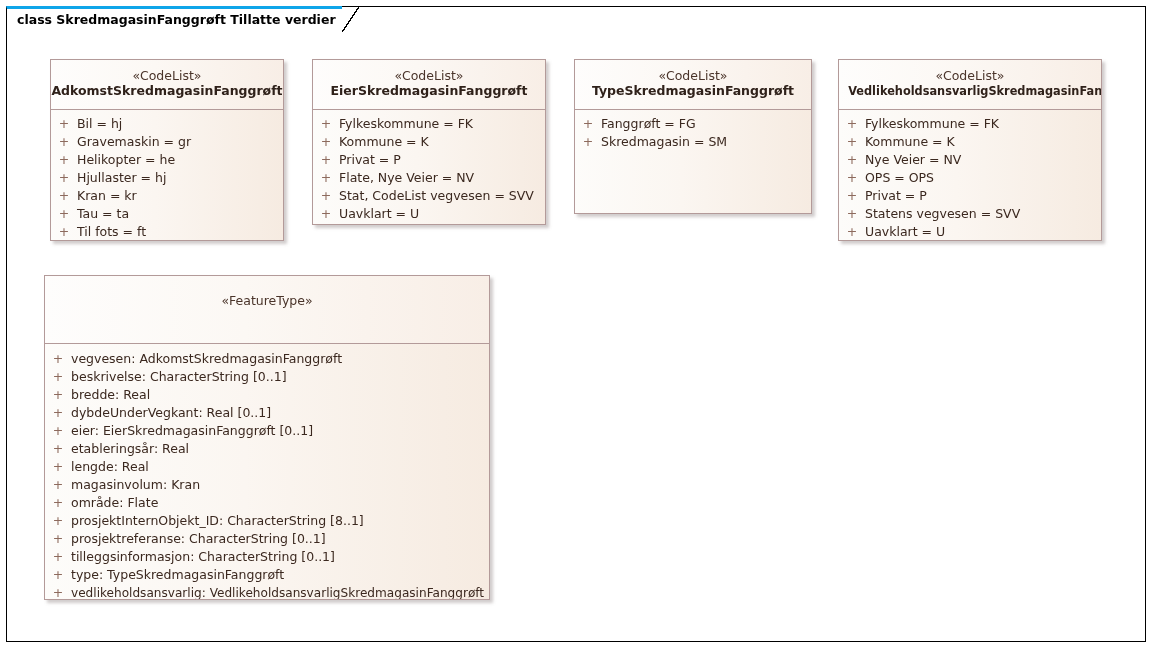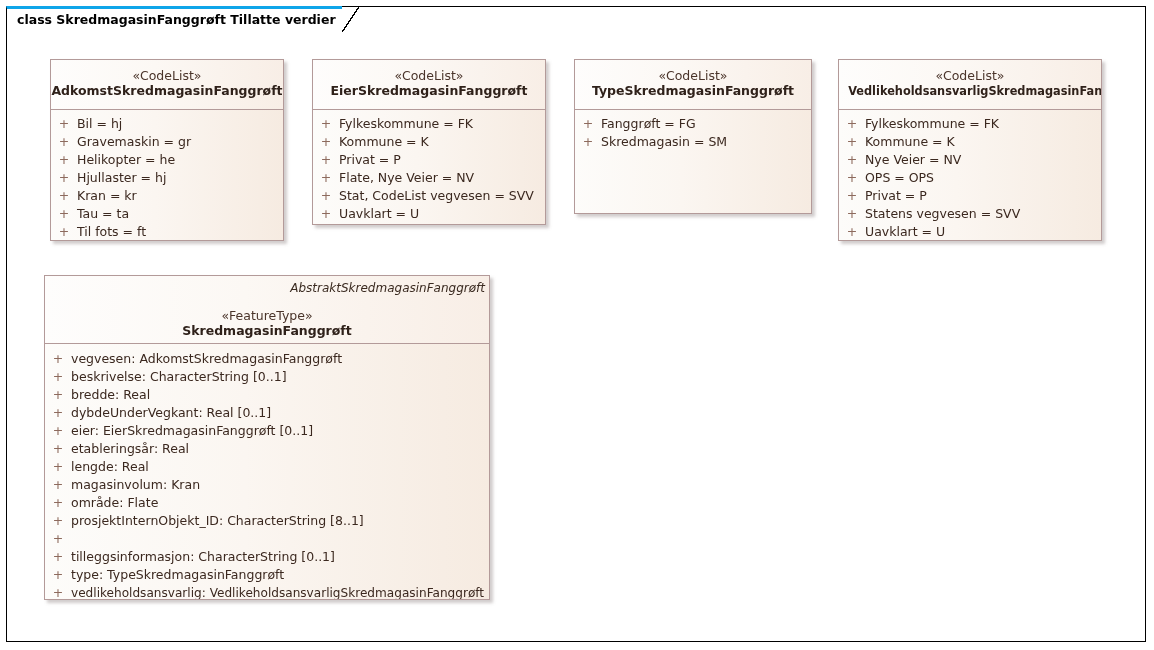--- a/index.html
+++ b/index.html
@@ -285,23 +285,21 @@
     </div>
     <div class="attr-row">
       <span class="attr-vis">+</span>
       <span class="attr-text">Uavklart = U</span>
     </div>
   </div>
 </div>
 
 <div class="uml-box" style="left:44px; top:275px; width:446px; height:325px;">
   <div class="uml-header" style="height:68px; padding-top:5px;">
-    <div class="abstract-label">AbstraktSkredmagasinFanggrøft</div>
     <div class="stereotype" style="margin-top:12px;">«FeatureType»</div>
-    <div class="classname">SkredmagasinFanggrøft</div>
   </div>
   <div class="uml-body" style="padding-top:6px;">
     <div class="attr-row">
       <span class="attr-vis">+</span>
       <span class="attr-text">vegvesen: AdkomstSkredmagasinFanggrøft</span>
     </div>
     <div class="attr-row">
       <span class="attr-vis">+</span>
       <span class="attr-text">beskrivelse: CharacterString [0..1]</span>
     </div>
@@ -332,20 +330,21 @@
     <div class="attr-row">
       <span class="attr-vis">+</span>
       <span class="attr-text">område: Flate</span>
     </div>
     <div class="attr-row">
       <span class="attr-vis">+</span>
       <span class="attr-text">prosjektInternObjekt_ID: CharacterString [8..1]</span>
     </div>
     <div class="attr-row">
       <span class="attr-vis">+</span>
+      <span class="attr-text">prosjektreferanse: CharacterString [0..1]</span>
     </div>
     <div class="attr-row">
       <span class="attr-vis">+</span>
       <span class="attr-text">tilleggsinformasjon: CharacterString [0..1]</span>
     </div>
     <div class="attr-row">
       <span class="attr-vis">+</span>
       <span class="attr-text">type: TypeSkredmagasinFanggrøft</span>
     </div>
     <div class="attr-row">

